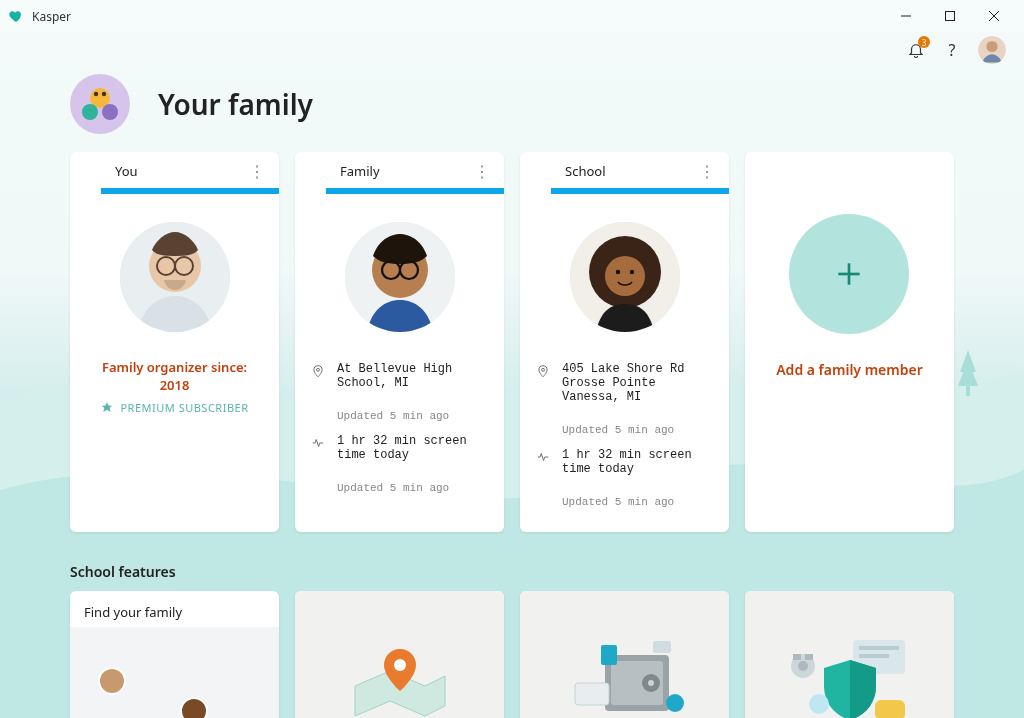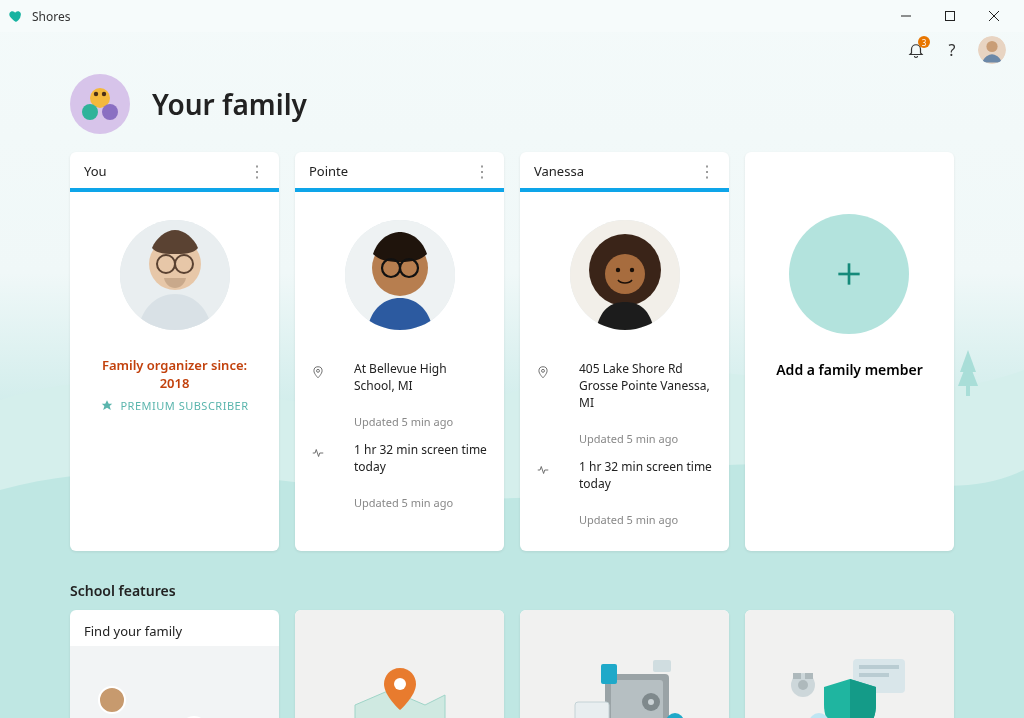--- a/index.html
+++ b/index.html
@@ -40,21 +40,21 @@
   }
   .toolbar .notif { position:relative; width:20px; height:20px; display:flex; align-items:center; justify-content:center; color:#333;}
   .toolbar .notif .badge {
     position:absolute; top:-4px; right:-4px; background:#e87600; color:#fff;
     border-radius:50%; width:12px; height:12px; font-size:8px; display:flex;align-items:center;justify-content:center;
   }
   .toolbar .help { width:20px; height:20px; display:flex; align-items:center; justify-content:center; color:#333; font-size:16px;}
   .toolbar .avatar { width:28px; height:28px; border-radius:50%; overflow:hidden; }
   .hero {
     position: relative; z-index:3;
-    display:flex; align-items:center; gap:22px;
+    display:flex; align-items:center; gap:28px;
     padding: 10px 70px 18px 70px;
   }
   .hero .hero-icon {
     width:60px; height:60px; border-radius:50%;
     background:#d7c4ea;
     display:flex; align-items:center; justify-content:center;
     position:relative;
   }
   .hero h1 { font-size:28px; font-weight:600; color:#222; }
   .cards {
@@ -66,43 +66,43 @@
     flex:1 1 0;
     background:#fff;
     border-radius:6px;
     box-shadow:0 1px 3px rgba(0,0,0,0.08);
     min-height:310px;
     display:flex; flex-direction:column;
   }
   .card-header {
     display:flex; align-items:center; justify-content:space-between;
     padding:10px 14px 8px 14px;
-    border-bottom:4px solid #0ea5e9;
-    font-size:13px; color:#222;
+    border-bottom:6px solid #0ea5e9;
+    font-size:13px; color:#222;margin-left:31px;
   }
   .more-dots { color:#888; width:16px; text-align:center; font-size:16px; line-height:6px; letter-spacing:0; }
   .card-body { padding: 18px 16px; display:flex; flex-direction:column; align-items:center; flex:1; }
   .avatar-lg {
     width:110px; height:110px; border-radius:50%; background:#dfe7ea; overflow:hidden;
     margin:10px 0 18px 0;
   }
   .organizer { font-size:13px; font-weight:600; color:#c2410c; text-align:center; margin-top:8px; }
   .premium { margin-top:6px; display:flex; align-items:flex-end; gap:6px; color:#5ab5ad; font-size:11px; letter-spacing:0.5px; }
   .info-block { width:100%; margin-top:6px; }
-  .info-row { display:flex; gap:27px; padding:6px 0; }
+  .info-row { display:flex; gap:10px; padding:6px 0;font-family:Liberation Mono, monospace; }
   .info-row .icn { width:16px; color:#666; flex-shrink:0; margin-top:2px;}
   .info-row .txt { font-size:12px; color:#222; }
   .info-row .sub { font-size:11px; color:#888; margin-top:20px;}
   .add-card { align-items:center; justify-content:center; }
   .add-circle {
     width:120px; height:120px; border-radius:50%; background:#b3e3dd;
     display:flex; align-items:center; justify-content:center; margin-top:44px;
   }
   .add-circle svg { stroke:#158a7a; }
-  .add-label { margin-top:26px; font-size:14px; font-weight:600; color:#000000;}
+  .add-label { margin-top:26px; font-size:14px; font-weight:600; color:#c2410c;}
   .section-title {
     position:relative; z-index:3;
     padding: 30px 70px 10px 70px;
     font-size:14px; font-weight:600; color:#222;
   }
   .features {
     position:relative; z-index:3;
     display:flex; gap:16px; padding:0 70px;
   }
   .feature {
@@ -136,21 +136,21 @@
     <rect x="6" y="36" width="4" height="10"></rect>
   </g>
 </svg>
 
 <div class="titlebar">
   <span class="app-icon">
     <svg width="16" height="16" viewBox="0 0 24 24">
         <path fill="#17b3a1" d="M12 21s-7-4.3-9.3-8.6C.9 8.8 3 5 6.6 5c2 0 3.4 1.2 4.1 2.3.7-1.1 2.1-2.3 4.1-2.3 3.6 0 5.7 3.8 3.9 7.4C19 16.7 12 21 12 21z"></path>
       </svg>
   </span>
-  <span>Shores</span>
+  <span>Kasper</span>
   <span class="spacer"></span>
   <div class="winbtn">
     <svg width="10" height="10" viewBox="0 0 10 10">
         <line x1="0" y1="5" x2="10" y2="5" stroke="#222" stroke-width="1"></line>
       </svg>
   </div>
   <div class="winbtn">
     <svg width="10" height="10" viewBox="0 0 10 10">
         <rect x="0.5" y="0.5" width="9" height="9" fill="none" stroke="#222" stroke-width="1"></rect>
       </svg>
@@ -220,21 +220,21 @@
         <svg width="14" height="14" viewBox="0 0 24 24">
             <path fill="#5ab5ad" d="M12 2l3 6h6l-4.5 4 2 7L12 15l-6.5 4 2-7L3 8h6z"></path>
           </svg>
         <span>PREMIUM SUBSCRIBER</span>
       </div>
     </div>
   </div>
 
   <div class="card">
     <div class="card-header">
-      <span>Pointe</span>
+      <span>Family</span>
       <span class="more-dots">⋮</span>
     </div>
     <div class="card-body">
       <div class="avatar-lg">
         <svg class="face" viewBox="0 0 110 110">
             <rect width="110" height="110" fill="#eef2f3"></rect>
             <circle cx="55" cy="48" r="28" fill="#b77e4f"></circle>
             <path d="M28 34c6-18 20-22 27-22s21 4 27 22c-6 6-14 8-27 8s-21-2-27-8z" fill="#1f140c"></path>
             <circle cx="46" cy="48" r="9" fill="none" stroke="#111" stroke-width="2.2"></circle>
             <circle cx="64" cy="48" r="9" fill="none" stroke="#111" stroke-width="2.2"></circle>
@@ -265,21 +265,21 @@
             <div class="txt">1 hr 32 min screen time today</div>
             <div class="sub">Updated 5 min ago</div>
           </div>
         </div>
       </div>
     </div>
   </div>
 
   <div class="card">
     <div class="card-header">
-      <span>Vanessa</span>
+      <span>School</span>
       <span class="more-dots">⋮</span>
     </div>
     <div class="card-body">
       <div class="avatar-lg">
         <svg class="face" viewBox="0 0 110 110">
             <rect width="110" height="110" fill="#f2efe9"></rect>
             <circle cx="55" cy="50" r="36" fill="#3a2418"></circle>
             <circle cx="55" cy="54" r="20" fill="#a76c3e"></circle>
             <circle cx="48" cy="50" r="2.2" fill="#1a0f08"></circle>
             <circle cx="62" cy="50" r="2.2" fill="#1a0f08"></circle>

